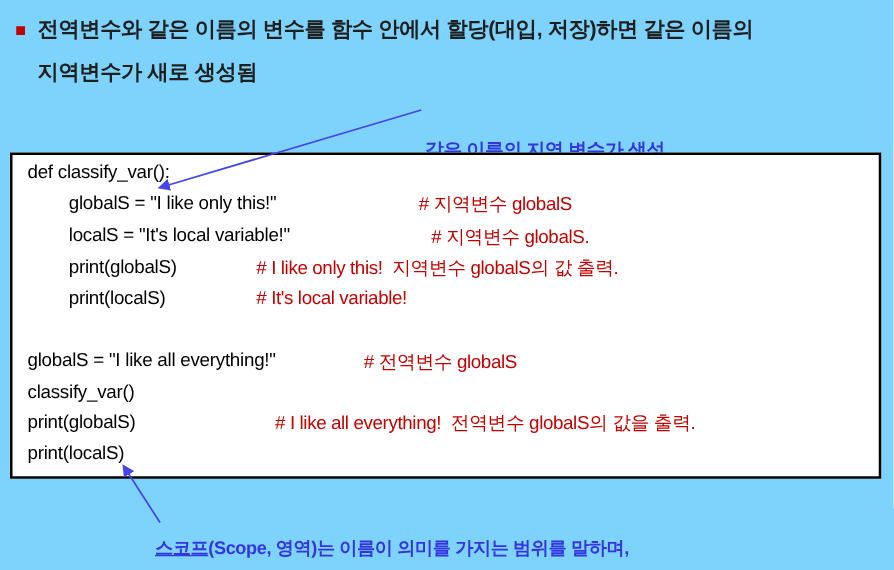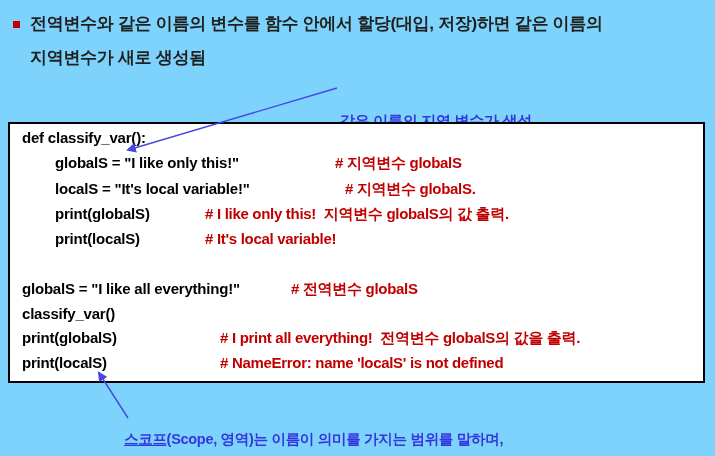--- a/index.html
+++ b/index.html
@@ -33,21 +33,21 @@
   .anno-top{left:340px;top:66px;font-size:15px;line-height:22px;}
   .anno-bottom{left:124px;top:389px;font-size:14.5px;line-height:20px;}
   .u{text-decoration:underline;}
   
   .code-box{
     position:absolute;left:8px;top:122px;width:693px;height:257px;
     border:2px solid var(--border_black);background:#ffffff;
   }
   .code-line{
     position:absolute;left:0;width:100%;height:20px;
-    font-size:15px;font-weight:bold;color:var(--code_black);
+    font-size:15px;font-weight:normal;color:var(--code_black);
   }
   .code-text{white-space:pre;letter-spacing:-0.2px;}
   .code-comment{
     position:absolute;top:0;color:var(--comment_red);white-space:pre;letter-spacing:-0.3px;
   }
   .arrows{position:absolute;left:0;top:0;width:715px;height:456px;pointer-events:none;}
 </style>
 </head>
 <body>
 
@@ -92,26 +92,25 @@
       <span class="code-text" style="padding-left:12px;">globalS = "I like all everything!"</span>
       <span class="code-comment" style="left:281px;"># 전역변수 globalS</span>
     </div>
 
     <div class="code-line" style="top:181px;">
       <span class="code-text" style="padding-left:12px;">classify_var()</span>
     </div>
 
     <div class="code-line" style="top:205px;">
       <span class="code-text" style="padding-left:12px;">print(globalS)</span>
-      <span class="code-comment" style="left:210px;"># I print all everything!  전역변수 globalS의 값을 출력.</span>
+      <span class="code-comment" style="left:210px;"># I like all everything!  전역변수 globalS의 값을 출력.</span>
     </div>
 
     <div class="code-line" style="top:230px;">
       <span class="code-text" style="padding-left:12px;">print(localS)</span>
-      <span class="code-comment" style="left:210px;"># NameError: name 'localS' is not defined</span>
     </div>
 
   </div>
 
   <div class="anno anno-bottom">
     <div><span class="u">스코프</span><span>(Scope, 영역)는 이름이 의미를 가지는 범위를 말하며,</span></div>
     
     
   </div>
 

